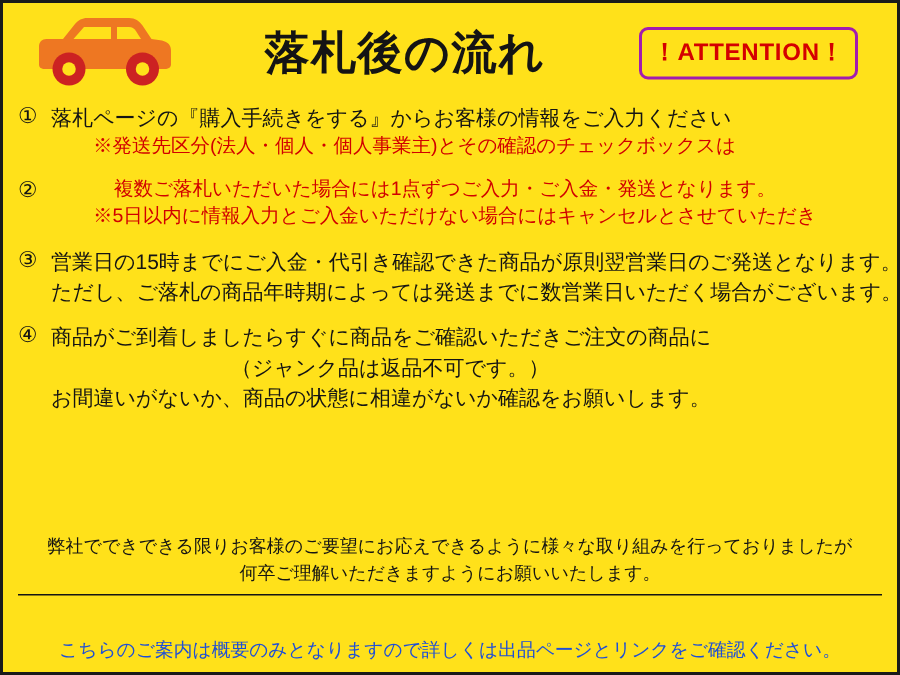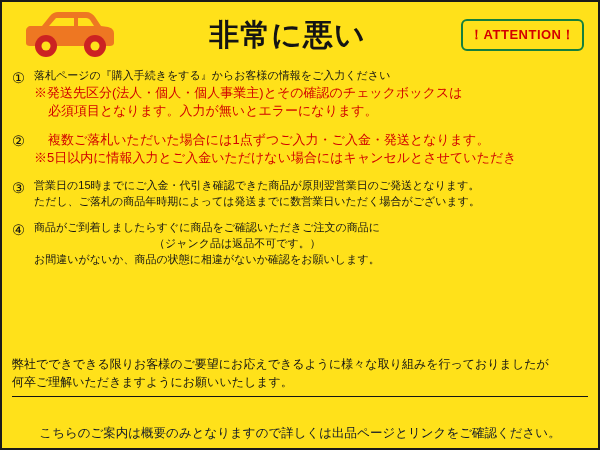--- a/index.html
+++ b/index.html
@@ -40,28 +40,28 @@
     flex: 1 1 auto;
     text-align: center;
     font-size: 30px;
     font-weight: bold;
     color: #141414;
     letter-spacing: 1px;
     margin-left: -6px;
   }
   .attention {
     flex: 0 0 auto;
-    border: 2px solid #15803d;
+    border: 2px solid #a21caf;
     border-radius: 6px;
     color: #d40000;
-    font-size: 13px;
+    font-size: 16px;
     font-weight: bold;
     padding: 5px 7px;
     white-space: nowrap;
-    margin-right: 6px;
+    margin-right: 18px;
     letter-spacing: 0.5px;
   }
   
   .body {
     padding: 0 10px;
     box-sizing: border-box;
   }
   .item {
     display: flex;
     align-items: flex-start;
@@ -71,29 +71,30 @@
     width: 22px;
     flex: 0 0 22px;
     font-size: 14.5px;
     color: #141414;
     line-height: 1.45;
   }
   .item-body {
     flex: 1 1 auto;
   }
   .line {
-    font-size: 11px;
+    font-size: 14px;
     line-height: 1.45;
     color: #141414;
     white-space: nowrap;
   }
   .line.red {
     color: #d10000;
     font-size: 13px;
     line-height: 1.42;
+    margin-left: 28px;
   }
   .line.indent {
     padding-left: 14px;
   }
   .gap {
     height: 7px;
   }
   
   .footer {
     position: absolute;
@@ -101,61 +102,61 @@
     right: 0;
     bottom: 0;
     padding: 0 10px 4px 10px;
     box-sizing: border-box;
   }
   .footer-line {
     font-size: 12px;
     line-height: 1.5;
     color: #141414;
     white-space: nowrap;
+    text-align: center;
   }
   .sep {
     border: none;
     border-top: 1px solid #141414;
     margin: 5px 0 4px 0;
   }
   .footer-note {
     text-align: center;
     font-size: 12.5px;
-    color: #0f172a;
+    color: #1d4ed8;
     padding-bottom: 2px;
     margin-top: 28px;
   }
 </style>
 </head>
 <body>
 
 <div id="page">
 
   <div class="header">
     <svg class="car-icon" viewBox="0 0 104 56">
       <path d="M10 36 L10 24 C10 21 12 19 15 19 L26 19 L34 9 C36 6.5 39 5 42 5 L70 5 C74 5 77 7 79 10 L85 19 L92 20 C96 21 98 23 98 27 L98 36 C98 38 96 39 94 39 L14 39 C11.5 39 10 38 10 36 Z" fill="#ee7722"></path>
       <path d="M40 11 L58 11 L58 19 L33 19 Z" fill="#ffe11a"></path>
       <path d="M62 11 L70 11 C72 11 73.5 12 74.5 13.5 L78 19 L62 19 Z" fill="#ffe11a"></path>
       <circle cx="30" cy="39" r="11" fill="#cc2222"></circle>
       <circle cx="30" cy="39" r="4.5" fill="#ffe11a"></circle>
       <circle cx="79" cy="39" r="11" fill="#cc2222"></circle>
       <circle cx="79" cy="39" r="4.5" fill="#ffe11a"></circle>
     </svg>
-    <div class="title">非常に悪い</div>
+    <div class="title">落札後の流れ</div>
     <div class="attention">！ATTENTION！</div>
   </div>
 
   <div class="body">
 
     <div class="item">
       <div class="num">①</div>
       <div class="item-body">
         <div class="line">落札ページの『購入手続きをする』からお客様の情報をご入力ください</div>
         <div class="line red">※発送先区分(法人・個人・個人事業主)とその確認のチェックボックスは</div>
-        <div class="line red indent">必須項目となります。入力が無いとエラーになります。</div>
       </div>
     </div>
 
     <div class="gap"></div>
 
     <div class="item">
       <div class="num">②</div>
       <div class="item-body">
         <div class="line red indent">複数ご落札いただいた場合には1点ずつご入力・ご入金・発送となります。</div>
         <div class="line red">※5日以内に情報入力とご入金いただけない場合にはキャンセルとさせていただき</div>

